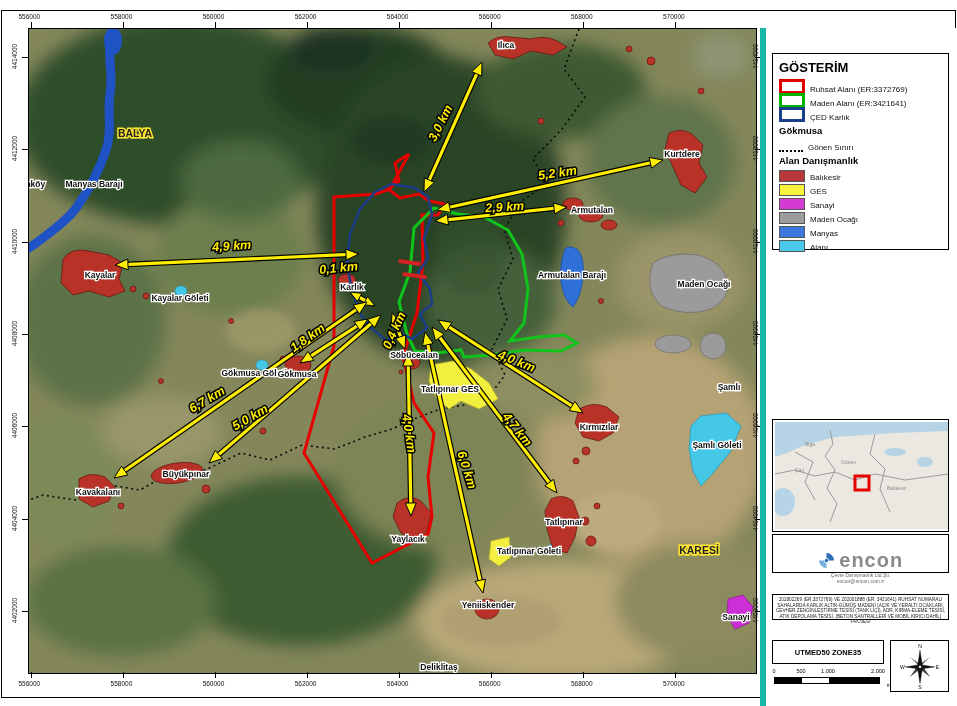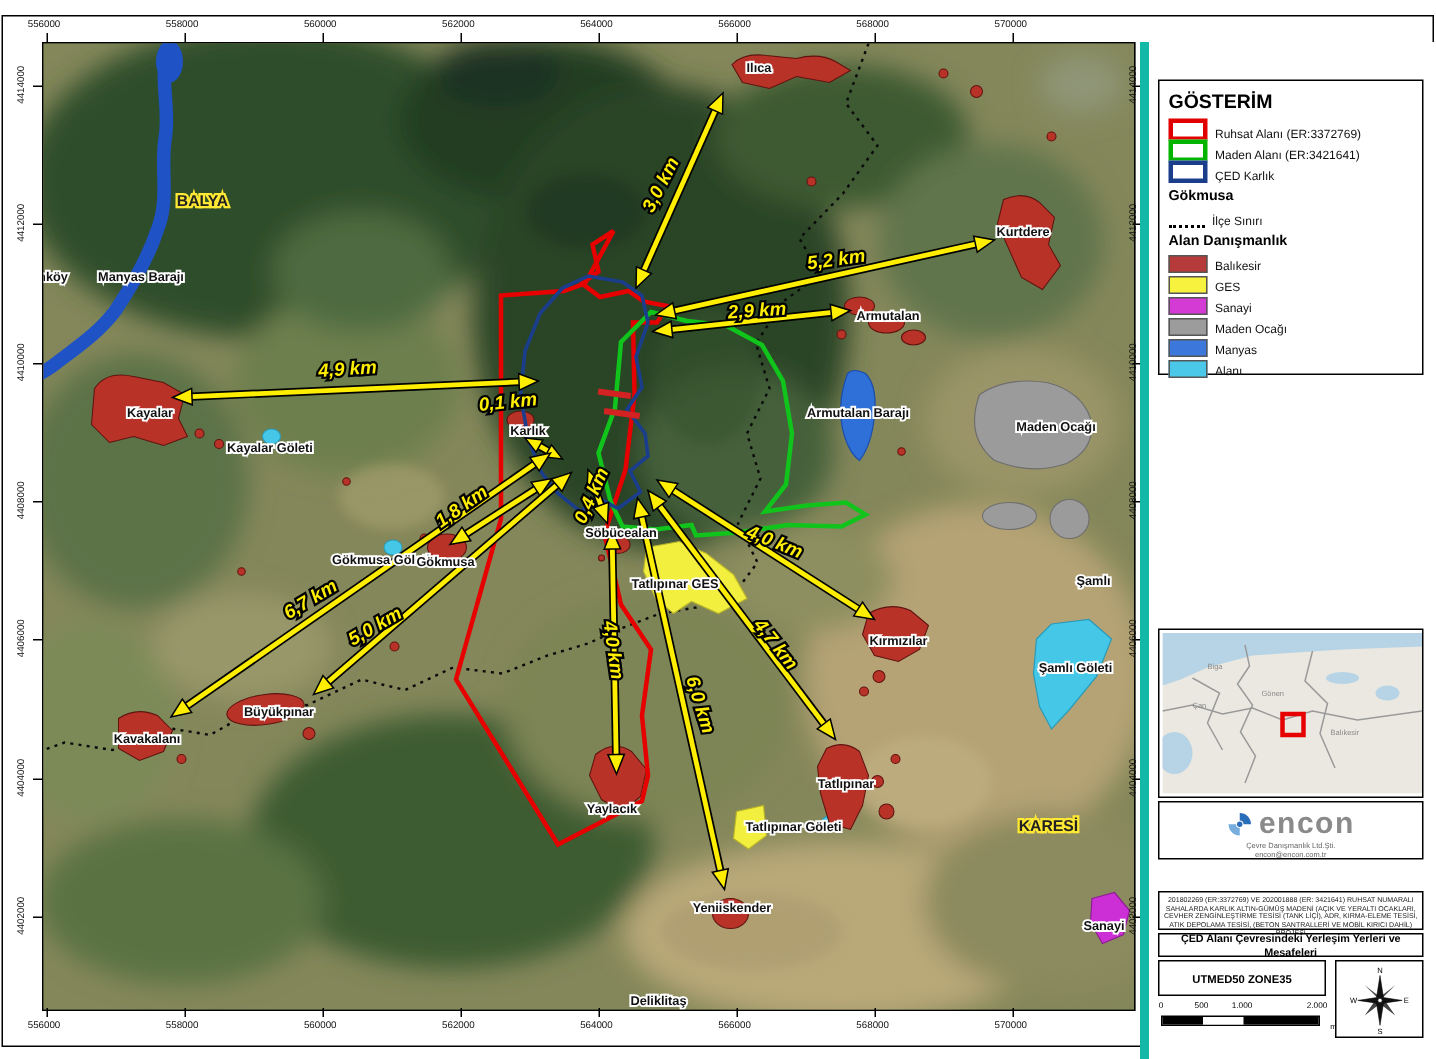--- a/index.html
+++ b/index.html
@@ -19,21 +19,21 @@
   .leg-title{font-size:13px;font-weight:bold;margin:1px 0 5px 0;}
   .leg-row{display:flex;align-items:flex-end;height:14px;}
   .leg-outline{width:20px;height:9px;background:#fff;border:3px solid #000;margin-right:5px;flex:none;}
   .leg-fill{width:24px;height:10px;border:1px solid #555;margin-right:5px;flex:none;}
   .leg-label{font-size:8px;color:#111;white-space:nowrap;}
   .leg-sub{font-size:9.5px;font-weight:bold;margin:3px 0 2px 0;}
   .leg-dotted{width:24px;height:0;border-top:2px dotted #000;margin-right:5px;flex:none;}
   
   #inset{top:391px;height:113px;padding:2px;}
   
-  #encon{top:506px;height:39px;text-align:center;padding-top:3px;}
+  #encon{top:506px;height:39px;text-align:center;padding-top:14px;}
   .encon-name{font-size:20px;font-weight:bold;color:#8a8a8a;letter-spacing:1px;vertical-align:middle;}
   .encon-sub{font-size:5px;color:#666;line-height:6px;}
   
   #company{top:547px;height:17px;display:flex;align-items:center;justify-content:center;
     font-size:7.5px;font-weight:bold;text-align:center;}
   #desc{top:566px;height:26px;font-size:4.7px;line-height:5.6px;text-align:center;padding-top:2px;color:#222;}
   #maptitle{top:594px;height:16px;display:flex;align-items:center;justify-content:center;
     font-size:7.2px;font-weight:bold;text-align:center;}
   #utmbox{top:612px;height:24px;width:112px;display:flex;align-items:center;justify-content:center;
     font-size:7.5px;font-weight:bold;}
@@ -375,21 +375,21 @@
           <span class="leg-label">Maden Alanı (ER:3421641)</span>
         </div>
         <div class="leg-row">
           <span class="leg-outline" style="border-color:#1a3e8c"></span>
           <span class="leg-label">ÇED Karlık</span>
         </div>
       </div>
     <div class="leg-sub">Gökmusa</div>
     <div class="leg-row">
       <span class="leg-dotted"></span>
-      <span class="leg-label">İlçe Sınırı</span>
+      <span class="leg-label">Gönen Sınırı</span>
     </div>
     <div class="leg-sub">Alan Danışmanlık</div>
     <div id="leg-landuse">
         <div class="leg-row">
           <span class="leg-fill" style="background:#b63a3a"></span>
           <span class="leg-label">Balıkesir</span>
         </div>
         <div class="leg-row">
           <span class="leg-fill" style="background:#f6f23e"></span>
           <span class="leg-label">GES</span>
@@ -448,21 +448,20 @@
   </div>
 
 
   <div id="desc" class="pbox">
       <div>201802269 (ER:3372769) VE 202001888 (ER: 3421641) RUHSAT NUMARALI</div>
       <div>SAHALARDA KARLIK ALTIN-GÜMÜŞ MADENİ (AÇIK VE YERALTI OCAKLARI,</div>
       <div>CEVHER ZENGİNLEŞTİRME TESİSİ (TANK LİÇİ), ADR, KIRMA-ELEME TESİSİ,</div>
       <div>ATIK DEPOLAMA TESİSİ, (BETON SANTRALLERİ VE MOBİL KIRICI DAHİL) PROJESİ</div>
     </div>
 
-  <div id="maptitle" class="pbox">ÇED Alanı Çevresindeki Yerleşim Yerleri ve Mesafeleri</div>
 
   <div id="utmbox" class="pbox">UTMED50 ZONE35</div>
 
   <div id="compassbox" class="pbox">
     <svg width="44" height="48" viewBox="0 0 44 52">
       <text id="cp-n" x="22" y="7" font-size="5.5" text-anchor="middle" font-family="Liberation Sans,sans-serif">N</text>
       <text id="cp-s" x="22" y="51" font-size="5.5" text-anchor="middle" font-family="Liberation Sans,sans-serif">S</text>
       <text id="cp-w" x="3" y="29" font-size="5.5" text-anchor="middle" font-family="Liberation Sans,sans-serif">W</text>
       <text id="cp-e" x="41" y="29" font-size="5.5" text-anchor="middle" font-family="Liberation Sans,sans-serif">E</text>
       <polygon points="33,16 24,25 33,38 22,29.5 11,38 20,25 11,16 22,24.5" fill="#444"></polygon>

